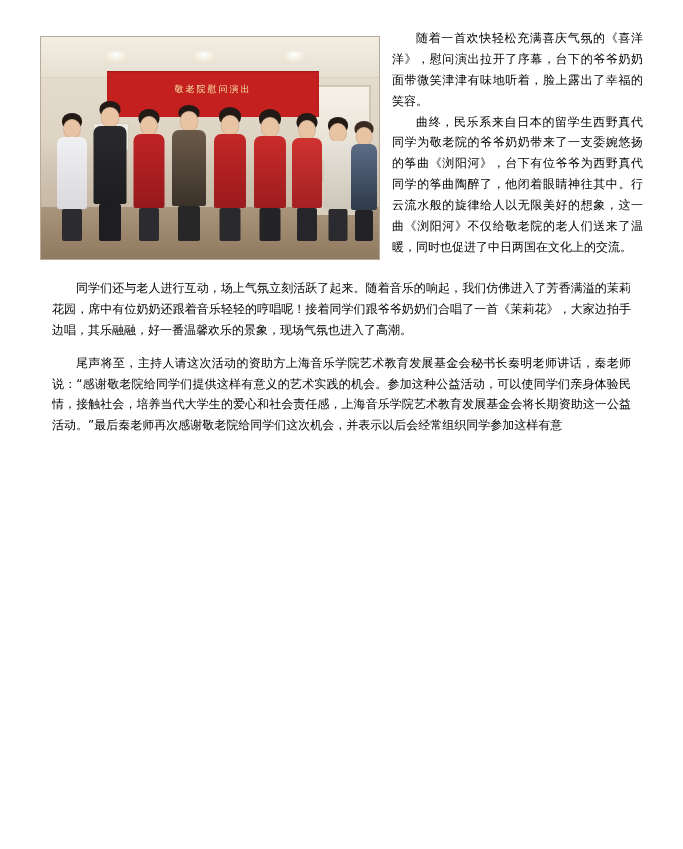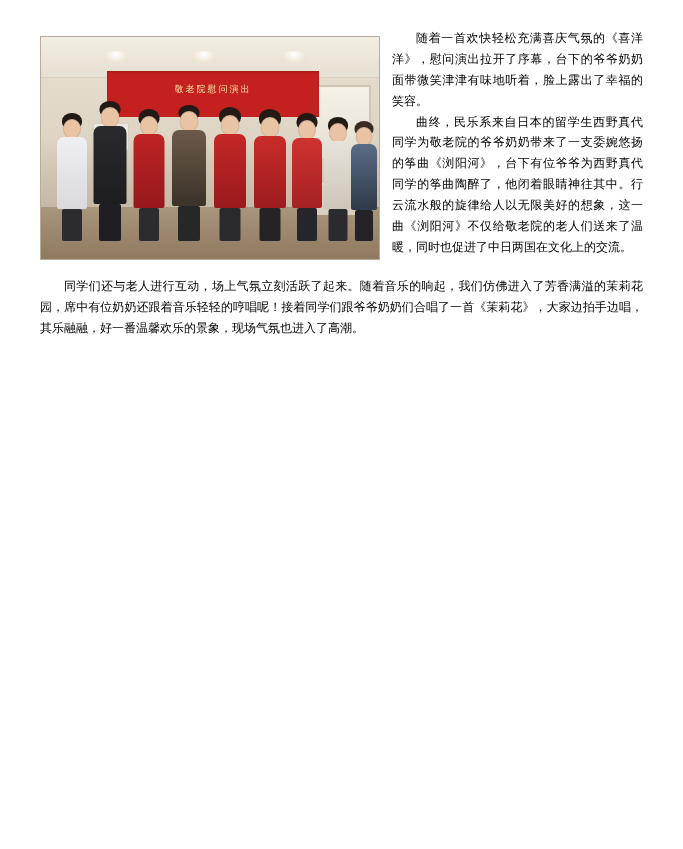--- a/index.html
+++ b/index.html
@@ -26,21 +26,21 @@
     font-size: 12px;
     line-height: 1.74;
     text-align: justify;
     text-justify: inter-ideograph;
     color: #000000;
   }
   
   .photo-wrap {
     float: left;
     width: 340px;
-    margin: 8px 12px 16px 0;
+    margin: 8px 12px 6px 0;
   }
   .photo {
     position: relative;
     width: 340px;
     height: 224px;
     overflow: hidden;
     background: #cdbfae;
     border: 1px solid #b9ab99;
     box-sizing: border-box;
   }
@@ -144,21 +144,21 @@
   }
   .person .legs {
     position: absolute;
     left: 50%;
     transform: translateX(-50%);
     background: #2b2b30;
     border-radius: 2px;
   }
   .caption-spacer { clear: both; }
   p.para {
-    margin: 0;
+    margin: 12px;
     text-indent: 2em;
   }
   .para-right {
     margin: 0;
     text-indent: 2em;
   }
 </style>
 </head>
 <body>
 
@@ -237,15 +237,16 @@
         </div>
       </div>
     </div>
   </div>
 
   <div class="doc-body">
     <p class="para-right">随着一首欢快轻松充满喜庆气氛的《喜洋洋》，慰问演出拉开了序幕，台下的爷爷奶奶面带微笑津津有味地听着，脸上露出了幸福的笑容。</p>
     <p class="para-right">曲终，民乐系来自日本的留学生西野真代同学为敬老院的爷爷奶奶带来了一支委婉悠扬的筝曲《浏阳河》，台下有位爷爷为西野真代同学的筝曲陶醉了，他闭着眼睛神往其中。行云流水般的旋律给人以无限美好的想象，这一曲《浏阳河》不仅给敬老院的老人们送来了温暖，同时也促进了中日两国在文化上的交流。</p>
     <div class="caption-spacer"></div>
     <p class="para">同学们还与老人进行互动，场上气氛立刻活跃了起来。随着音乐的响起，我们仿佛进入了芳香满溢的茉莉花园，席中有位奶奶还跟着音乐轻轻的哼唱呢！接着同学们跟爷爷奶奶们合唱了一首《茉莉花》，大家边拍手边唱，其乐融融，好一番温馨欢乐的景象，现场气氛也进入了高潮。</p>
+    <p class="para">尾声将至，主持人请这次活动的资助方上海音乐学院艺术教育发展基金会秘书长秦明老师讲话，秦老师说：“感谢敬老院给同学们提供这样有意义的艺术实践的机会。参加这种公益活动，可以使同学们亲身体验民情，接触社会，培养当代大学生的爱心和社会责任感，上海音乐学院艺术教育发展基金会将长期资助这一公益活动。”最后秦老师再次感谢敬老院给同学们这次机会，并表示以后会经常组织同学参加这样有意</p>
   </div>
 
 </div>
 
 </body></html>

